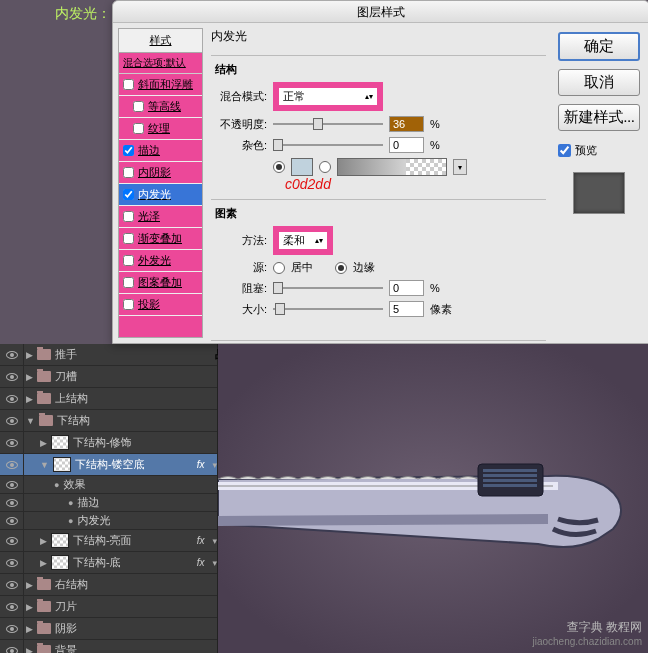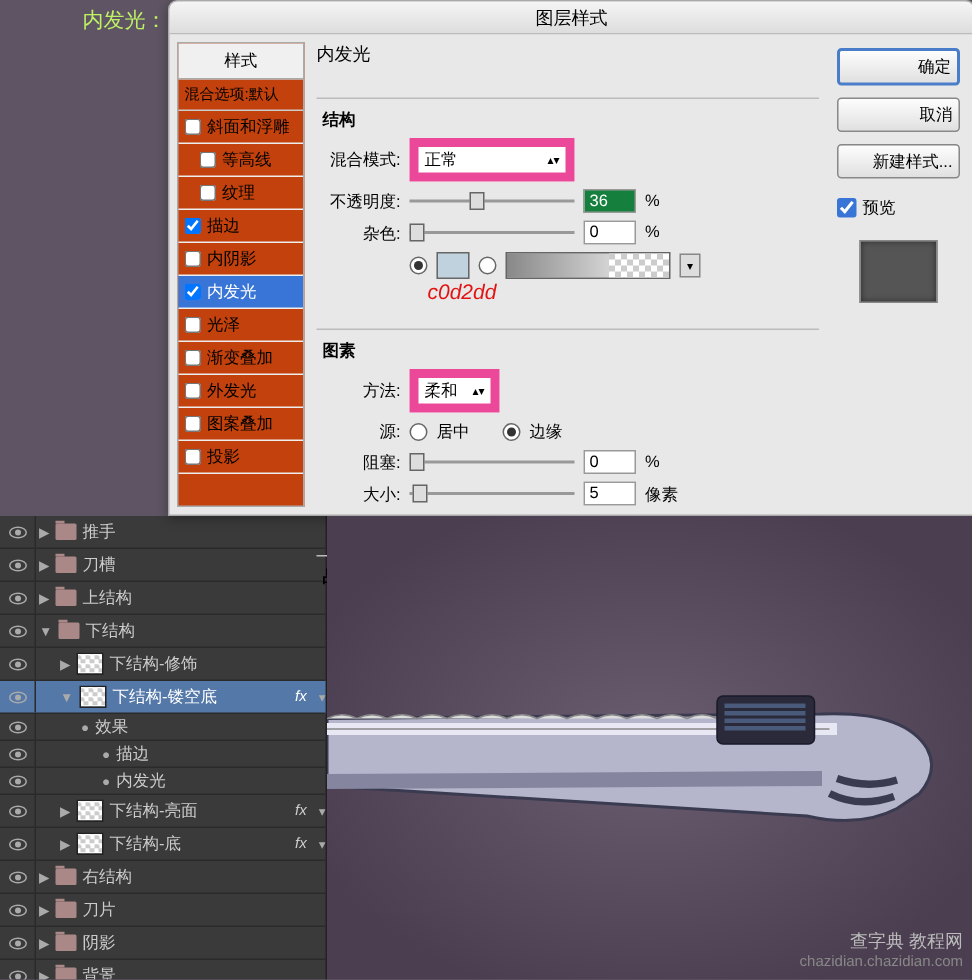--- a/index.html
+++ b/index.html
@@ -6,54 +6,54 @@
     body { width: 648px; height: 653px; background: #5e5463; overflow: hidden; }
     
     
     .dialog-section { height: 344px; position: relative; }
     .label-outer { position: absolute; left: 55px; top: 5px; color: #bef264; font-size: 14px; }
     .dialog { position: absolute; left: 112px; top: 0; width: 538px; height: 344px; background: #e8e8e8; border: 1px solid #aaa; border-radius: 6px 6px 0 0; box-shadow: 0 2px 8px rgba(0,0,0,0.3); }
     .title-bar { height: 22px; background: linear-gradient(#f5f5f5, #ddd); border-bottom: 1px solid #bbb; text-align: center; line-height: 22px; font-size: 12px; border-radius: 6px 6px 0 0; }
     .dialog-body { display: flex; padding: 5px; height: calc(100% - 22px); }
     
     
-    .style-list { width: 85px; border: 1px solid #aaa; background: #c2410c; font-size: 11px; }
+    .style-list { width: 85px; border: 1px solid #aaa; background: #ec4899; font-size: 11px; text-decoration: underline; }
     .style-list-header { border-bottom: 1px solid #aaa; padding: 4px; text-align: center; background: #f0f0f0; }
     .style-list-subheader { border-bottom: 1px solid #ccc; padding: 3px 4px; font-size: 10px; }
     .style-item { padding: 3px 4px; display: flex; align-items: center; gap: 4px; border-bottom: 1px solid #eee; cursor: pointer; }
     .style-item.selected { background: #3875d7; color: #fff; }
     .style-item input { width: 11px; height: 11px; }
     
     
     .settings-panel { flex: 1; padding: 0 8px; font-size: 11px; }
-    .group { border-top: 1px solid #bbb; padding: 6px 4px 8px; margin-top: 20px; }
+    .group { border-top: 1px solid #bbb; padding: 6px 4px 8px; margin-top: 10px; }
     .group-title { font-size: 11px; margin-bottom: 4px; font-weight: bold; }
     .row { display: flex; align-items: center; gap: 6px; margin: 5px 0; }
     .row-label { width: 52px; text-align: right; font-size: 11px; }
     .dropdown { background: #fff; border: 6px solid #ec4899; padding: 1px 4px; font-size: 11px; min-width: 80px; display: inline-flex; align-items: center; justify-content: space-between; }
     .arrows { font-size: 8px; line-height: 8px; display: flex; flex-direction: column; }
     .slider { flex: 1; height: 16px; position: relative; max-width: 110px; }
     .slider-track { position: absolute; top: 7px; left: 0; right: 0; height: 2px; background: #999; }
     .slider-thumb { position: absolute; top: 2px; width: 10px; height: 12px; background: #ddd; border: 1px solid #666; }
     .num-input { width: 35px; border: 1px solid #999; padding: 1px 3px; font-size: 11px; text-align: left; background: #fff; }
-    .num-input.highlight { background: #15803d; color: #fff; }
+    .num-input.highlight { background: #a16207; color: #fff; }
     .radio { width: 12px; height: 12px; border-radius: 50%; border: 1px solid #666; display: inline-block; background: #fff; position: relative; }
     .radio.checked::after { content: ''; position: absolute; top: 2px; left: 2px; width: 6px; height: 6px; background: #333; border-radius: 50%; }
     .color-box { width: 22px; height: 18px; border: 1px solid #666; background: #c0d2dd; }
     .gradient-box { width: 110px; height: 18px; border: 1px solid #666; background: linear-gradient(90deg, #888 0%, #fff 100%); position: relative; }
     .gradient-box::after { content: ''; position: absolute; right: 0; top: 0; bottom: 0; width: 40px; background: repeating-conic-gradient(#ccc 0% 25%, #fff 0% 50%) 50% / 8px 8px; }
     .dropdown-arrow { width: 14px; height: 16px; background: #ddd; border: 1px solid #888; display: flex; align-items: center; justify-content: center; font-size: 8px; }
     .annotation { color: #e31212; font-size: 14px; position: absolute; }
     .contour-swatch { width: 36px; height: 22px; border: 1px solid #888; background: linear-gradient(135deg, #fff 50%, #999 50%); }
     .check { width: 11px; height: 11px; }
     .panel-title { font-size: 12px; margin-bottom: 2px; }
     
     
     .buttons-panel { width: 90px; display: flex; flex-direction: column; gap: 8px; padding: 4px; }
-    .btn { background: linear-gradient(#fdfdfd, #e0e0e0); border: 1px solid #888; border-radius: 3px; padding: 3px 4px; font-size: 11px; text-align: right; cursor: pointer; }
+    .btn { background: linear-gradient(#fdfdfd, #e0e0e0); border: 1px solid #888; border-radius: 3px; padding: 3px 4px; font-size: 15px; text-align: center; cursor: pointer; font-family: Liberation Serif, serif; }
     .btn.primary { border: 2px solid #4a7dc9; }
     .preview-check { display: flex; align-items: center; gap: 4px; font-size: 11px; margin-top: 4px; }
     .preview-check input { accent-color: #3875d7; }
     .preview-swatch { width: 52px; height: 42px; background: #555; border: 1px solid #888; margin-top: 6px; align-self: center; box-shadow: inset 0 0 4px rgba(0,0,0,0.5); }
     
     
     .layers-section { display: flex; height: 309px; }
     .layers-panel { width: 218px; background: #3a3a3a; border-right: 1px solid #222; }
     .layer-row { display: flex; align-items: center; height: 22px; border-bottom: 1px solid #2a2a2a; font-size: 11px; color: #ccc; cursor: pointer; }
     .layer-row.selected { background: #5478a8; color: #fff; }
@@ -428,16 +428,16 @@
         <rect x="265" y="45" width="54" height="3"></rect>
           <rect x="265" y="50" width="54" height="3"></rect>
           <rect x="265" y="55" width="54" height="3"></rect>
           <rect x="265" y="60" width="54" height="3"></rect>
       </g>
       <path d="M 340 95 Q 360 102 380 96 M 335 105 Q 355 115 378 107" stroke="#3a3a50" stroke-width="5" fill="none"></path>
       <path d="M 0 92 L 330 90 L 330 100 L 0 102 Z" fill="#8585a0"></path>
     </svg>
     <div class="watermark2">
       <div>查字典 教程网</div>
-      <div class="small">chazidian.chazidian.com</div>
+      <div class="small">jiaocheng.chazidian.com</div>
     </div>
   </div>
 </div>
 
 </body></html>

